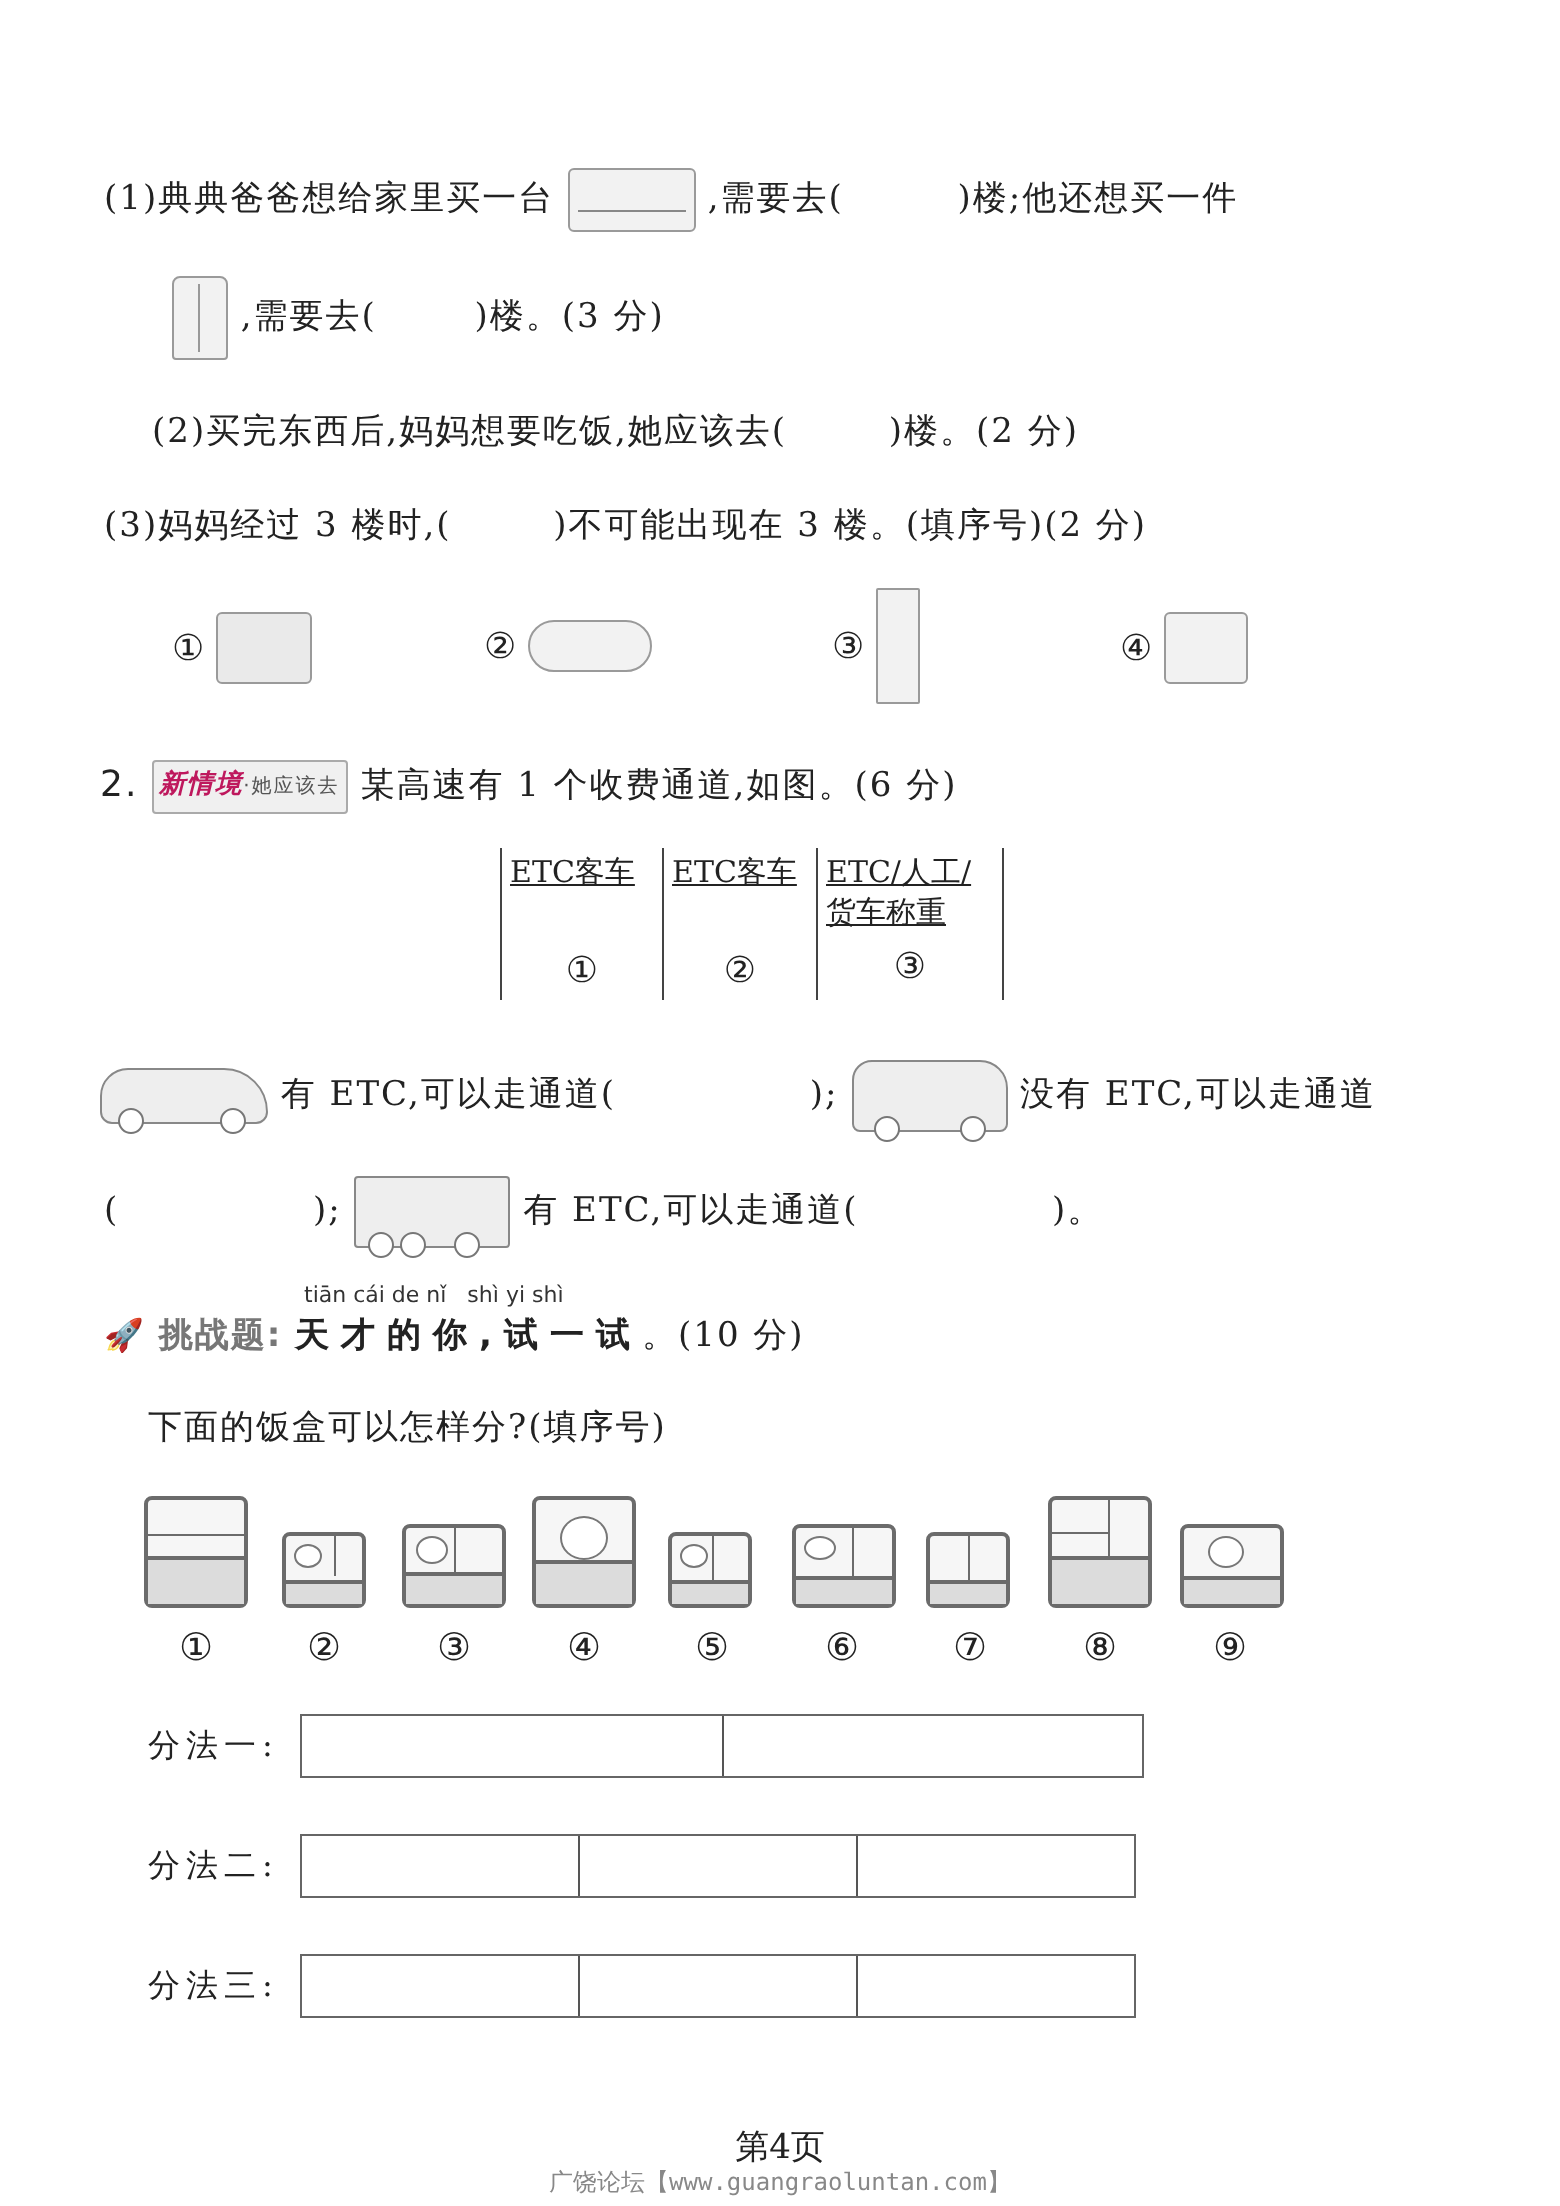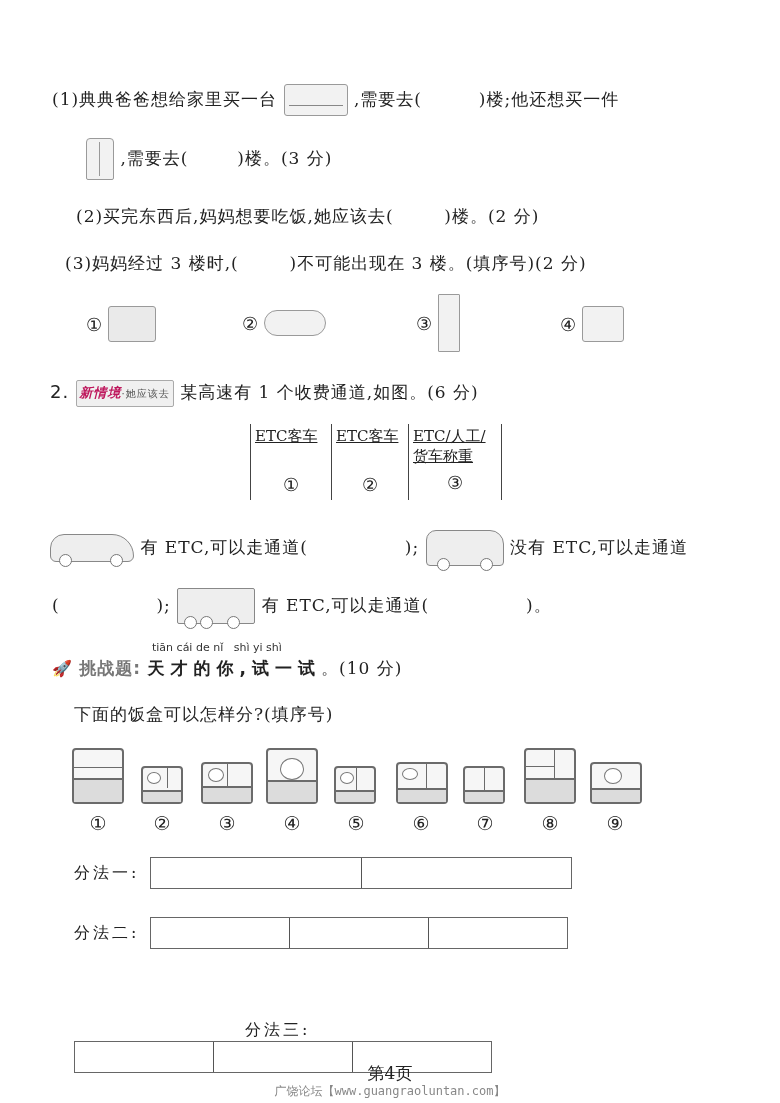--- a/index.html
+++ b/index.html
@@ -61,21 +61,21 @@
   <span class="blank" style="width:36px;"></span>
   <span>)楼。(3 分)</span>
 </div>
 
 <div class="abs line" style="left:52px; top:204px;margin-left:24px;">
   <span>(2)买完东西后,妈妈想要吃饭,她应该去(</span>
   <span class="blank" style="width:38px;"></span>
   <span>)楼。(2 分)</span>
 </div>
 
-<div class="abs line" style="left:65px; top:251px;">
+<div class="abs line" style="left:52px; top:251px;">
   <span>(3)妈妈经过 3 楼时,(</span>
   <span class="blank" style="width:38px;"></span>
   <span>)不可能出现在 3 楼。(填序号)(2 分)</span>
 </div>
 
 <div class="abs" style="left:86px; top:300px; width:560px; height:56px;">
   <div class="opt abs" style="left:0; top:6px;">
     <span>①</span>
     <span class="pic" style="width:46px;height:34px;background:#eaeaea;"></span>
   </div>
@@ -207,21 +207,21 @@
   </div>
 </div>
 <div class="answer-row" style="left:74px; top:917px;">
   <span class="answer-label">分法二:</span>
   <div class="answer-box" style="width:418px;">
     <div class="answer-cell" style="width:139px;"></div>
     <div class="answer-cell" style="width:139px;"></div>
     <div class="answer-cell" style="width:139px;"></div>
   </div>
 </div>
-<div class="answer-row" style="left:74px; top:1020px;flex-direction:column;">
+<div class="answer-row" style="left:74px; top:977px;">
   <span class="answer-label">分法三:</span>
   <div class="answer-box" style="width:418px;">
     <div class="answer-cell" style="width:139px;"></div>
     <div class="answer-cell" style="width:139px;"></div>
     <div class="answer-cell" style="width:139px;"></div>
   </div>
 </div>
 
 <div class="abs footer-page" style="left:0; width:780px; text-align:center; top:1062px;">第4页</div>
 <div class="abs footer-wm" style="left:0; width:780px; text-align:center; top:1083px;">广饶论坛【www.guangraoluntan.com】</div>

